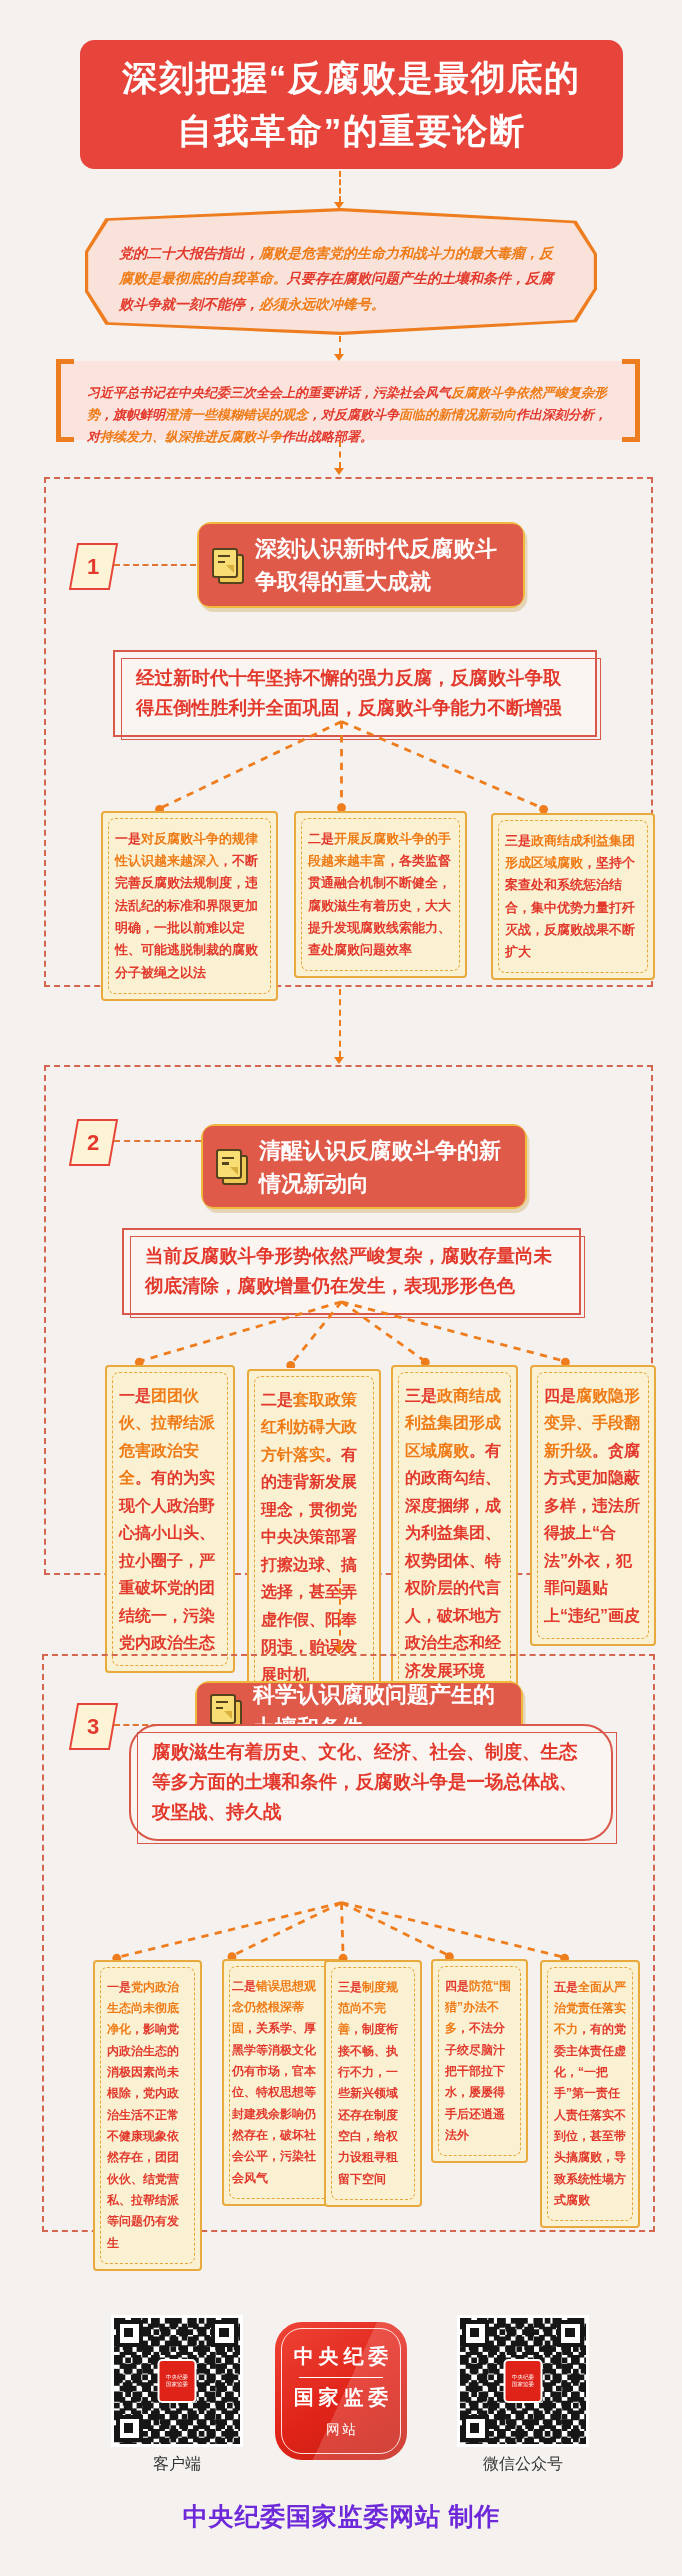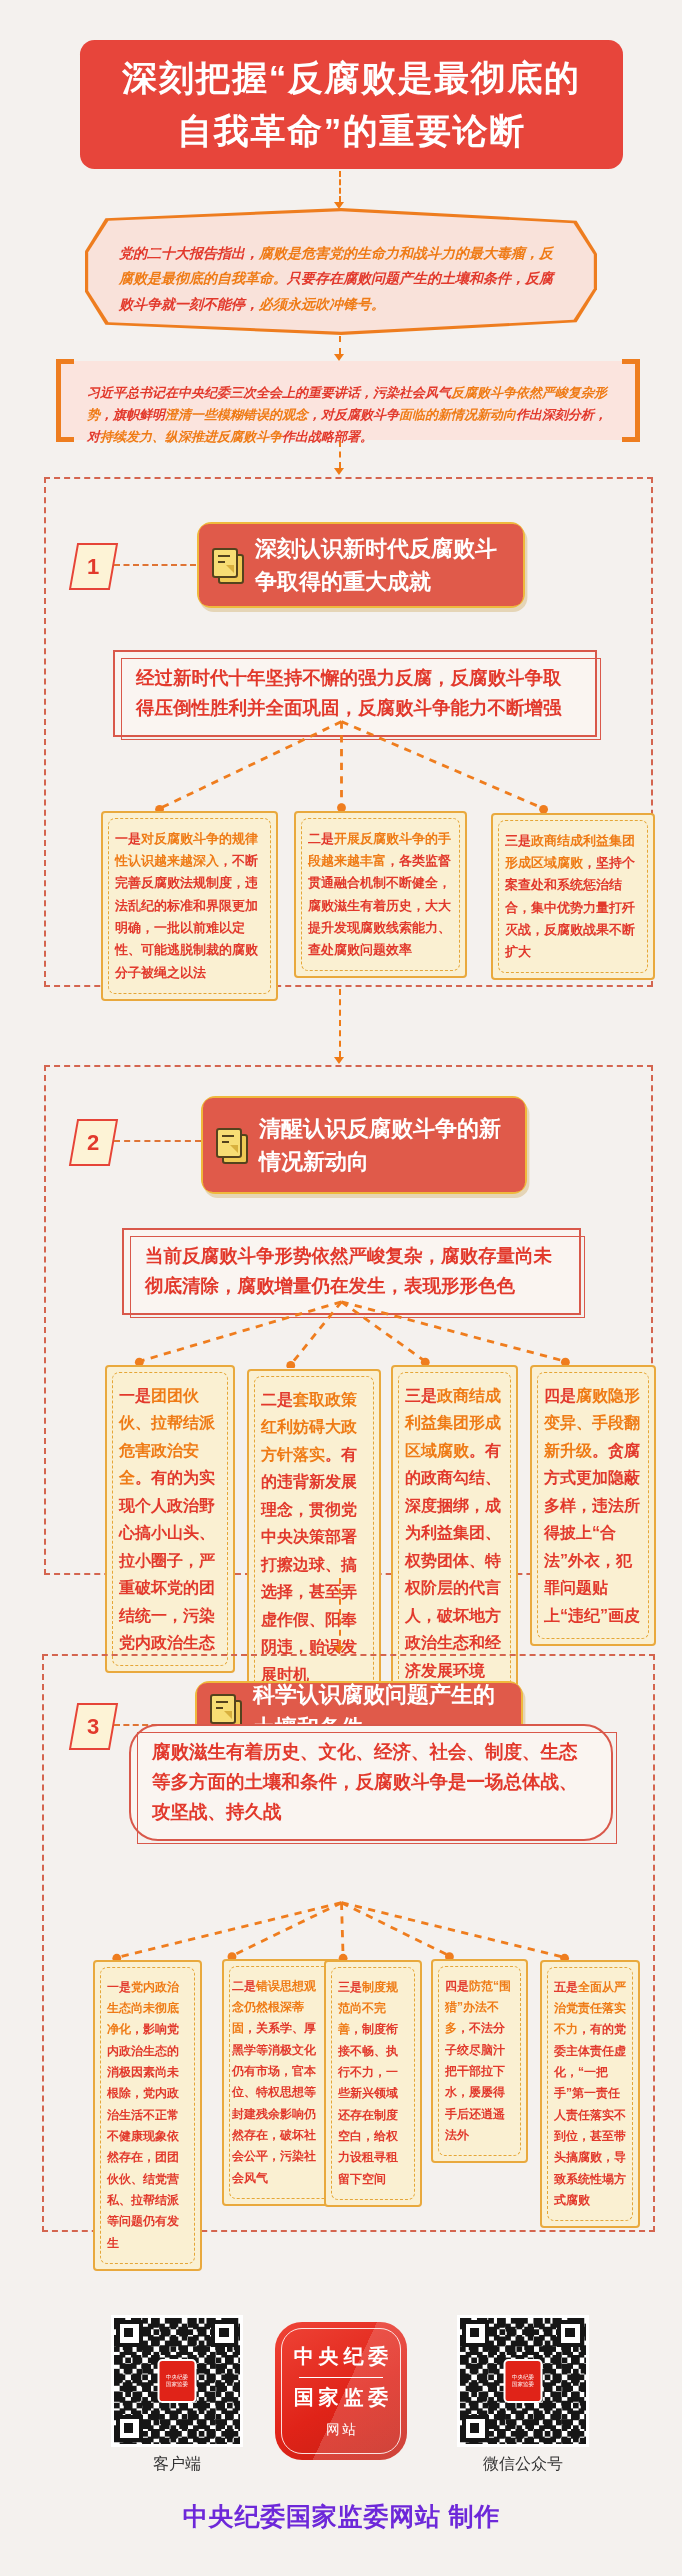--- a/index.html
+++ b/index.html
@@ -179,21 +179,21 @@
 
   <div class="varrow" style="top:989px;height:68px;"></div>
 
   <div class="section-frame" style="left:44px;top:1065px;width:605px;height:506px;"></div>
 
   <div class="numbox" style="left:73px;top:1119px;">
     <span>2</span>
   </div>
   <div class="hdash" style="left:114px;top:1140px;width:87px;"></div>
 
-  <div class="header" style="left:201px;top:1096px;width:326px;height:98px;box-sizing:border-box;">
+  <div class="header" style="left:201px;top:1124px;width:326px;height:85px;box-sizing:border-box;">
     <div class="header-inner">
       <div class="doc">
         <div class="pg-back"></div>
           <div class="pg-front"></div>
           <div class="fold"></div>
       </div>
       <div class="header-text">清醒认识反腐败斗争的新情况新动向</div>
     </div>
   </div>
 

